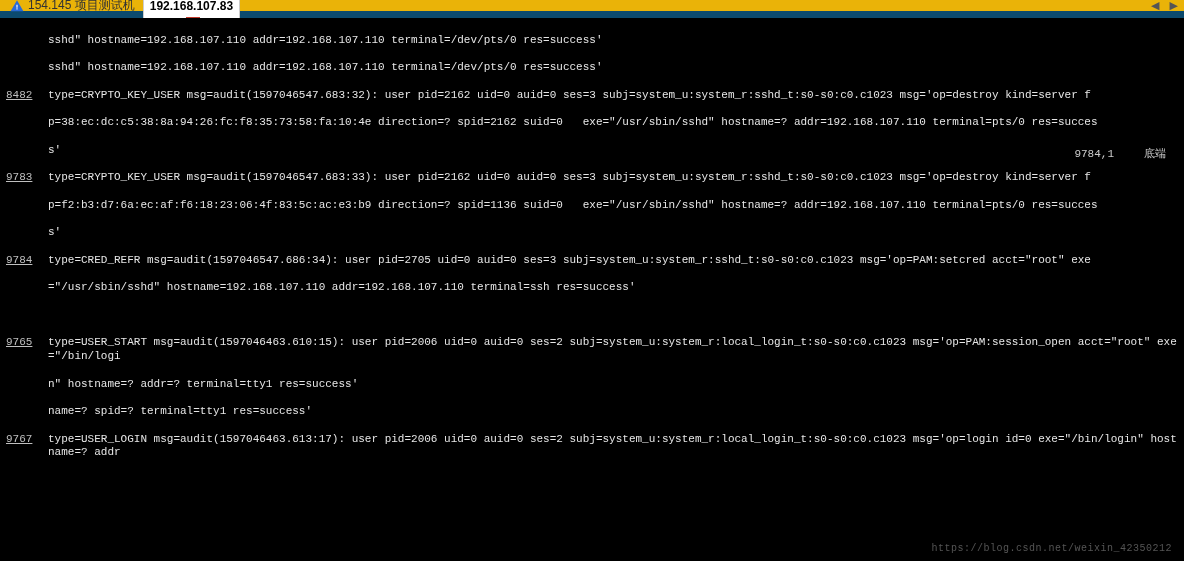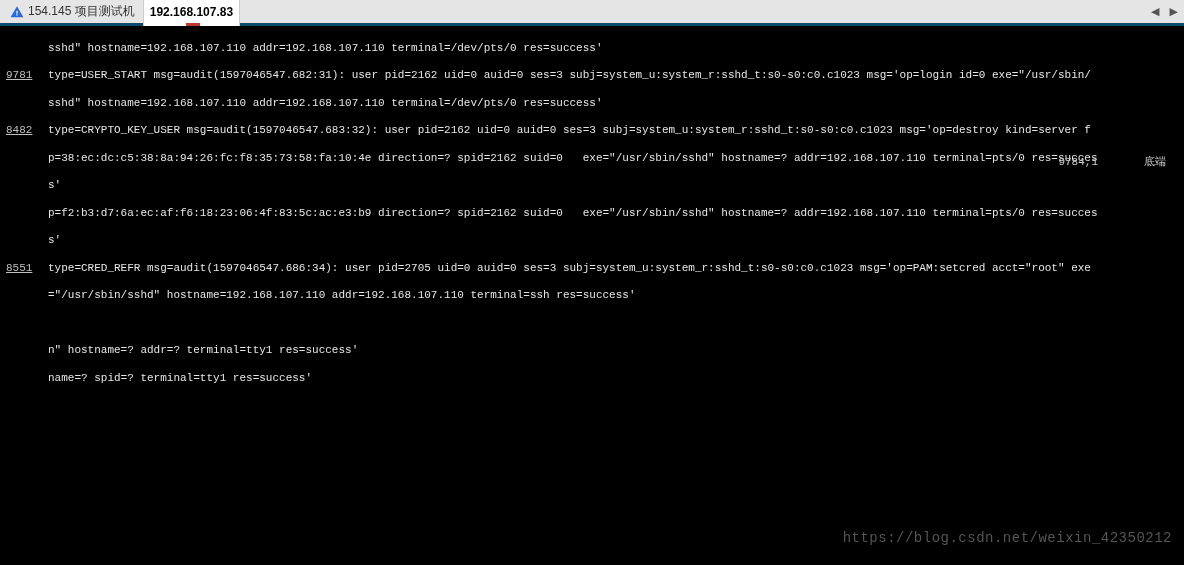--- a/index.html
+++ b/index.html
@@ -1,35 +1,35 @@
 <!DOCTYPE html>
 <html><head>
 <meta charset="utf-8">
 <style>
 * { margin:0; padding:0; box-sizing:border-box; }
 body { font-family:"Microsoft YaHei",Arial,sans-serif; background:#fff; width:1184px; height:565px; overflow:hidden; }
-.tabbar { height:26px; background:#e5e5e5; border-bottom:3px solid #0c4a6e; display:flex; align-items:center; font-size:12px; padding:0 4px; justify-content:space-between; }
+.tabbar { height:18px; background:#eab308; border-bottom:7px solid #0c4a6e; display:flex; align-items:center; font-size:12px; padding:0 4px; justify-content:space-between; }
 .tabs-left { display:flex; align-items:center; gap:2px; }
 .tab { display:flex; align-items:center; gap:4px; padding:2px 6px; cursor:pointer; }
 .tab.active { background:#fff; border:1px solid #ccc; border-bottom:1px solid #fff; margin-bottom:-1px;flex-direction:column; }
 .tab-label { color:#333; }
 .tab.active .tab-label { color:#000; font-weight:bold; }
 .alert-icon { display:inline-flex; width:14px; height:14px; }
 .check-icon { display:inline-flex; width:14px; height:14px; }
 .close-tab { width:14px; height:14px; background:#c0392b; color:#fff; display:inline-flex; align-items:center; justify-content:center; font-size:10px; line-height:1; margin-left:4px; cursor:pointer; }
 .nav-right { display:flex; align-items:center; gap:6px; font-size:11px; color:#555; }
 .nav-arrow { cursor:pointer; padding:0 2px; }
 .terminal { background:#000; color:#e6e6e6; font-family:Consolas,"Courier New",monospace; font-size:11px; line-height:1.25; height:543px; overflow:hidden; padding:2px 6px; position:relative; white-space:pre-wrap; word-break:break-all; }
 .log-line { display:flex; align-items:flex-start; }
 .lnum { color:#bfbfbf; text-decoration:underline; width:34px; flex:0 0 34px; }
 .lsep { color:#888; width:8px; flex:0 0 8px; }
 .ltxt { flex:1; color:#e6e6e6; }
 .frag { display:block; padding-left:42px; color:#e6e6e6; }
-.status-overlay { position:absolute; right:18px; top:130px; color:#ccc; font-size:11px; display:flex; gap:46px; }
-.watermark { position:absolute; right:12px; bottom:22px; color:#555; font-size:14px; letter-spacing:0.5px; }
+.status-overlay { position:absolute; right:18px; top:130px; color:#ccc; font-size:11px; display:flex; gap:30px; }
+.watermark { position:absolute; right:12px; bottom:6px; color:#555; font-size:10px; letter-spacing:0.5px; }
 </style>
 </head>
 <body>
 
 <div class="tabbar">
   <div class="tabs-left">
     <div class="tab">
       <span class="alert-icon">
         <svg viewBox="0 0 24 24" width="14" height="14">
             <path fill="#2a6ad6" d="M1 21h22L12 2 1 21z"></path>
@@ -49,32 +49,34 @@
     </div>
   </div>
   <div class="nav-right">
     <span class="nav-arrow">◀</span>
     <span class="nav-arrow">▶</span>
   </div>
 </div>
 
 <div class="terminal">
 <span class="frag">sshd" hostname=192.168.107.110 addr=192.168.107.110 terminal=/dev/pts/0 res=success'</span>
-<div class="log-line"><span class="lnum">9781</span><span class="lsep"> </span><span class="ltxt">type=USER_START msg=audit(1597046547.682:31): user pid=2162 uid=0 auid=0 ses=3 subj=system_u:system_r:sshd_t:s0-s0:c0.c1023 msg='op=login id=0 exe="/usr/sbin/</span></div>
 <span class="frag">sshd" hostname=192.168.107.110 addr=192.168.107.110 terminal=/dev/pts/0 res=success'</span>
 <div class="log-line"><span class="lnum">8482</span><span class="lsep"> </span><span class="ltxt">type=CRYPTO_KEY_USER msg=audit(1597046547.683:32): user pid=2162 uid=0 auid=0 ses=3 subj=system_u:system_r:sshd_t:s0-s0:c0.c1023 msg='op=destroy kind=server f</span></div>
 <span class="frag">p=38:ec:dc:c5:38:8a:94:26:fc:f8:35:73:58:fa:10:4e direction=? spid=2162 suid=0   exe="/usr/sbin/sshd" hostname=? addr=192.168.107.110 terminal=pts/0 res=succes</span>
 <span class="frag">s'</span>
-<span class="frag">p=f2:b3:d7:6a:ec:af:f6:18:23:06:4f:83:5c:ac:e3:b9 direction=? spid=2162 suid=0   exe="/usr/sbin/sshd" hostname=? addr=192.168.107.110 terminal=pts/0 res=succes</span>
+<div class="log-line"><span class="lnum">9783</span><span class="lsep"> </span><span class="ltxt">type=CRYPTO_KEY_USER msg=audit(1597046547.683:33): user pid=2162 uid=0 auid=0 ses=3 subj=system_u:system_r:sshd_t:s0-s0:c0.c1023 msg='op=destroy kind=server f</span></div>
+<span class="frag">p=f2:b3:d7:6a:ec:af:f6:18:23:06:4f:83:5c:ac:e3:b9 direction=? spid=1136 suid=0   exe="/usr/sbin/sshd" hostname=? addr=192.168.107.110 terminal=pts/0 res=succes</span>
 <span class="frag">s'</span>
-<div class="log-line"><span class="lnum">8551</span><span class="lsep"> </span><span class="ltxt">type=CRED_REFR msg=audit(1597046547.686:34): user pid=2705 uid=0 auid=0 ses=3 subj=system_u:system_r:sshd_t:s0-s0:c0.c1023 msg='op=PAM:setcred acct="root" exe</span></div>
+<div class="log-line"><span class="lnum">9784</span><span class="lsep"> </span><span class="ltxt">type=CRED_REFR msg=audit(1597046547.686:34): user pid=2705 uid=0 auid=0 ses=3 subj=system_u:system_r:sshd_t:s0-s0:c0.c1023 msg='op=PAM:setcred acct="root" exe</span></div>
 <span class="frag">="/usr/sbin/sshd" hostname=192.168.107.110 addr=192.168.107.110 terminal=ssh res=success'</span>
 <span class="frag"> </span>
+<div class="log-line"><span class="lnum">9765</span><span class="lsep"> </span><span class="ltxt">type=USER_START msg=audit(1597046463.610:15): user pid=2006 uid=0 auid=0 ses=2 subj=system_u:system_r:local_login_t:s0-s0:c0.c1023 msg='op=PAM:session_open acct="root" exe="/bin/logi</span></div>
 <span class="frag">n" hostname=? addr=? terminal=tty1 res=success'</span>
 <span class="frag">name=? spid=? terminal=tty1 res=success'</span>
+<div class="log-line"><span class="lnum">9767</span><span class="lsep"> </span><span class="ltxt">type=USER_LOGIN msg=audit(1597046463.613:17): user pid=2006 uid=0 auid=0 ses=2 subj=system_u:system_r:local_login_t:s0-s0:c0.c1023 msg='op=login id=0 exe="/bin/login" hostname=? addr</span></div>
 
 
 
 
 
 
 
 
 
 

